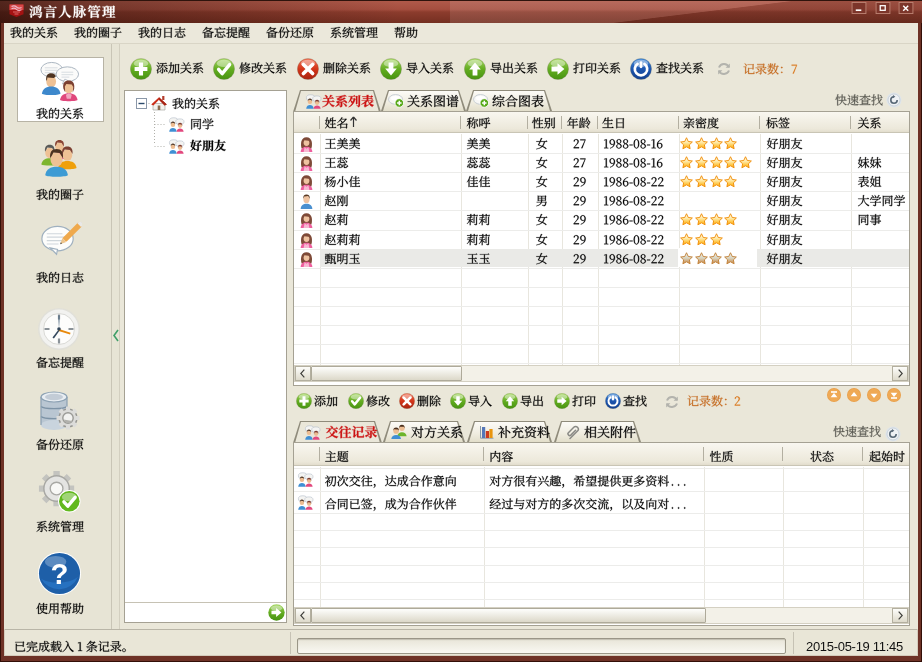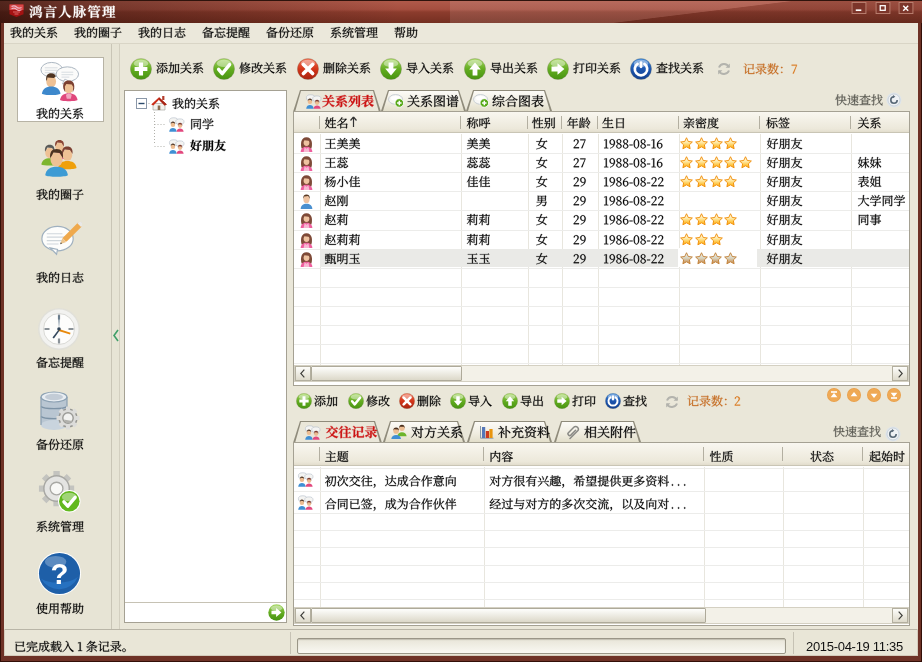--- a/index.html
+++ b/index.html
@@ -711,21 +711,21 @@
   </svg>
 <div style="position:absolute;left:892px;top:608px;width:16px;height:15px;background:linear-gradient(180deg,#fdfdfa,#dedacb);border:1px solid #b3af9f"></div>
 <svg style="position:absolute;left:892px;top:608px" width="16" height="15" viewBox="0 0 17 17">
     <path d="M7 4l4 4.5-4 4.5" stroke="#3e3e3a" stroke-width="1.3" fill="none"></path>
   </svg>
 <div style="position:absolute;left:311px;top:608px;width:395px;height:15px;background:linear-gradient(180deg,#fefefc,#dcd8c9);border:1px solid #aeaa9a;border-radius:1px"></div>
 <div style="position:absolute;left:5px;top:629px;width:912px;height:26px;background:#e9e6d7;border-top:1px solid #b9b5a7"></div>
 <div style="position:absolute;left:290px;top:632px;width:1px;height:22px;background:#c6c2b4"></div>
 <div style="position:absolute;left:793px;top:632px;width:1px;height:22px;background:#c6c2b4"></div>
 <div style="position:absolute;left:297px;top:638px;width:489px;height:16px;background:linear-gradient(180deg,#e8e5d8,#f9f8f2);border:1px solid #9a9687;border-radius:2px;box-shadow:inset 0 1px 1px rgba(120,115,100,.35)"></div>
-<div style="position:absolute;left:806px;top:639px;width:110px;font-family:'Liberation Sans',sans-serif;font-size:13px;letter-spacing:-.3px;color:#111">2015-04-19 11:35</div>
+<div style="position:absolute;left:806px;top:639px;width:110px;font-family:'Liberation Sans',sans-serif;font-size:13px;letter-spacing:-.3px;color:#111">2015-05-19 11:45</div>
 <svg width="922" height="662" style="position:absolute;left:0;top:0;z-index:50;pointer-events:none">
     <defs>
       <path id="g6dfbr" d="M116 831 107 823C150 793 202 739 220 693C292 654 332 797 116 831ZM48 607 38 598C80 571 127 522 140 480C210 438 252 578 48 607ZM94 208C83 208 50 208 50 208V187C72 185 85 182 99 173C119 158 126 78 112 -24C114 -56 125 -74 144 -74C177 -74 196 -48 198 -5C202 77 174 124 173 169C173 193 179 224 186 254C200 301 275 526 314 647L296 652C135 264 135 264 118 229C108 209 104 208 94 208ZM415 277C401 184 350 126 298 103C241 31 456 -2 432 275ZM657 267 643 261C671 207 697 122 692 56C750 -5 822 139 657 267ZM773 285 761 277C819 221 882 125 889 48C962 -9 1019 168 773 285ZM525 400V23C525 8 521 3 502 3C482 3 378 10 378 10V-6C423 -12 448 -19 463 -30C477 -40 482 -57 485 -77C577 -68 587 -35 587 18V365C610 368 620 375 623 390ZM329 761 337 733H538C529 673 515 617 494 566H304L312 536H481C429 425 343 334 212 262L220 248C383 316 486 410 549 536H663C720 416 815 321 919 267C927 299 948 318 974 322L975 332C871 368 754 444 688 536H936C950 536 959 541 962 552C929 583 875 626 875 626L828 566H563C585 617 601 672 613 733H873C887 733 896 738 898 749C866 779 814 821 814 821L767 761Z"></path>
       <path id="g52a0r" d="M591 668V-54H603C632 -54 655 -37 655 -29V44H840V-41H849C873 -41 904 -23 905 -16V624C927 628 945 636 952 645L867 712L829 668H660L591 701ZM840 73H655V638H840ZM217 835C217 766 217 695 215 622H51L60 592H215C206 363 172 128 27 -61L43 -76C229 111 270 360 280 592H424C417 276 402 73 365 38C355 28 347 25 327 25C305 25 238 32 197 36L196 18C235 12 274 1 289 -10C301 -21 305 -39 305 -60C349 -60 389 -46 417 -14C462 39 482 239 490 583C511 586 524 591 531 600L453 665L415 622H282C284 682 284 740 285 796C310 800 318 810 321 824Z"></path>
       <path id="g5173r" d="M243 832 232 824C284 778 349 699 366 637C442 585 493 747 243 832ZM856 416 805 353H521C525 380 526 406 526 433V576H861C875 576 886 581 888 592C853 624 797 666 797 666L747 605H587C646 660 707 731 745 786C767 784 779 793 783 804L674 837C647 766 602 672 561 605H113L121 576H458V431C458 405 456 379 453 353H49L58 323H448C420 179 320 50 32 -59L39 -76C379 16 486 166 516 320C581 117 701 -12 901 -75C910 -40 934 -17 962 -10L964 0C764 40 612 156 537 323H923C937 323 947 328 950 339C914 371 856 416 856 416Z"></path>
       <path id="g7cfbr" d="M376 176 288 224C241 142 142 30 49 -40L59 -53C171 4 279 95 339 167C361 162 369 166 376 176ZM631 215 621 205C706 148 820 48 855 -31C939 -78 965 103 631 215ZM651 456 641 445C683 421 731 387 772 348C541 335 326 322 199 318C400 395 632 514 749 594C770 585 787 591 793 598L716 664C678 630 620 588 554 544C430 538 313 531 235 529C332 574 438 637 499 685C520 679 535 686 540 695L484 728C608 740 723 755 817 770C842 758 861 759 871 767L797 841C631 796 320 743 73 721L76 702C193 705 317 713 436 724C377 665 270 578 184 540C175 537 158 534 158 534L200 452C207 455 213 461 218 472C327 486 429 502 508 515C394 444 261 373 152 331C139 327 115 325 115 325L157 241C165 244 172 251 178 262L465 291V14C465 1 460 -4 443 -4C423 -4 326 3 326 3V-12C371 -18 395 -26 409 -36C421 -47 427 -62 429 -81C518 -73 532 -38 532 12V298C632 309 720 319 793 328C823 298 847 266 860 237C942 196 962 375 651 456Z"></path>
       <path id="g4feer" d="M389 675 295 685V69H307C330 69 356 84 356 92V650C378 653 386 662 389 675ZM748 364 672 412C599 341 501 283 406 243L418 225C522 254 631 301 713 357C733 353 741 355 748 364ZM853 272 775 321C674 218 541 143 407 91L416 73C562 113 704 177 816 266C836 261 845 263 853 272ZM948 173 862 224C723 61 552 -11 348 -61L354 -79C574 -45 752 17 908 166C930 160 941 163 948 173ZM625 807 529 839C497 711 436 589 376 512L390 501C436 539 479 589 517 649C548 590 583 540 628 496C555 440 467 393 370 358L379 343C489 372 584 414 663 466C728 415 809 377 919 350C924 382 943 399 969 407L971 417C864 433 779 461 710 499C779 552 835 613 876 682C900 682 911 685 919 693L849 758L804 718H556C568 741 578 765 588 789C609 788 621 797 625 807ZM800 689C767 630 721 575 665 526C608 565 565 614 530 671L541 689ZM246 557 204 573C235 641 263 713 286 787C309 786 320 796 324 807L223 838C182 651 109 457 35 332L50 323C87 366 122 418 154 475V-78H165C189 -78 215 -63 216 -58V539C233 541 243 548 246 557Z"></path>
       <path id="g6539r" d="M83 509V112C83 94 79 88 51 75L93 -14C101 -10 113 0 119 16C251 91 369 165 437 205L431 219C325 174 220 131 146 102V410L147 440H334V394H344C366 394 397 410 398 417V692C418 696 434 703 440 711L361 772L324 732H54L63 703H334V469H160ZM693 812 584 840C545 632 463 438 369 313L384 302C438 352 488 415 530 488C553 377 584 275 633 187C554 86 444 3 294 -62L301 -76C459 -24 576 47 663 138C720 54 795 -17 898 -69C908 -39 930 -22 960 -17L963 -7C851 38 766 102 701 181C787 287 838 417 866 569H943C957 569 966 574 969 585C937 616 883 658 883 658L836 598H586C613 658 636 723 655 791C678 791 689 801 693 812ZM573 569H789C769 441 729 329 665 231C609 314 572 410 547 517Z"></path>
       <path id="g5220r" d="M952 825 856 836V18C856 4 851 -1 834 -1C815 -1 723 6 723 6V-10C763 -16 787 -23 800 -34C813 -44 818 -61 821 -80C905 -71 915 -39 915 12V798C940 801 950 810 952 825ZM806 699 712 710V140H723C745 140 770 154 770 162V673C795 676 804 685 806 699ZM640 504 607 456H603V736C624 740 640 748 647 755L569 815L537 777H464L396 808V456H325V736C346 740 362 748 369 755L290 815L259 777H185L117 808V458V456H40L48 426H117C116 252 108 71 30 -70L47 -80C161 62 173 259 174 426H269V44C269 30 264 24 249 24C233 24 159 31 159 31V14C193 11 213 4 224 -5C235 -14 239 -29 241 -46C316 -37 325 -9 325 38V426H396V373C396 201 390 42 302 -73L318 -83C445 30 452 206 452 374V426H547V17C547 2 543 -3 528 -3C513 -3 443 3 443 3V-14C475 -17 493 -24 505 -33C516 -42 519 -56 520 -72C594 -64 603 -37 603 11V426H677C690 426 699 431 701 442C679 469 640 504 640 504ZM269 747V456H174V459V747ZM547 747V456H452V747Z"></path>
       <path id="g9664r" d="M751 260 739 253C792 188 864 86 885 12C959 -44 1009 117 751 260ZM460 262C431 175 366 70 289 2L298 -12C393 43 478 134 517 213C536 211 547 214 551 224ZM654 786C703 664 806 563 919 497C925 524 946 547 974 554L976 568C853 617 732 695 670 797C693 799 703 804 706 815L594 839C559 720 423 560 300 479L308 466C449 535 588 661 654 786ZM362 360 370 331H609V22C609 8 604 4 588 4C569 4 483 10 483 10V-5C524 -11 545 -18 559 -30C569 -40 575 -58 576 -77C661 -68 672 -31 672 20V331H919C933 331 942 336 945 347C913 376 861 418 861 418L816 360H672V495H830C842 495 852 500 855 510C826 538 780 573 780 573L742 524H438L446 495H609V360ZM82 778V-78H93C124 -78 146 -60 146 -55V749H278C254 670 217 554 191 491C258 415 279 338 279 268C279 230 269 208 253 198C244 194 238 193 227 193C215 193 181 193 160 193V177C181 175 201 168 209 161C216 153 221 131 221 109C314 113 347 159 346 253C346 329 313 415 217 494C258 554 320 669 352 731C376 732 389 734 397 743L318 820L275 778H158L82 811Z"></path>

